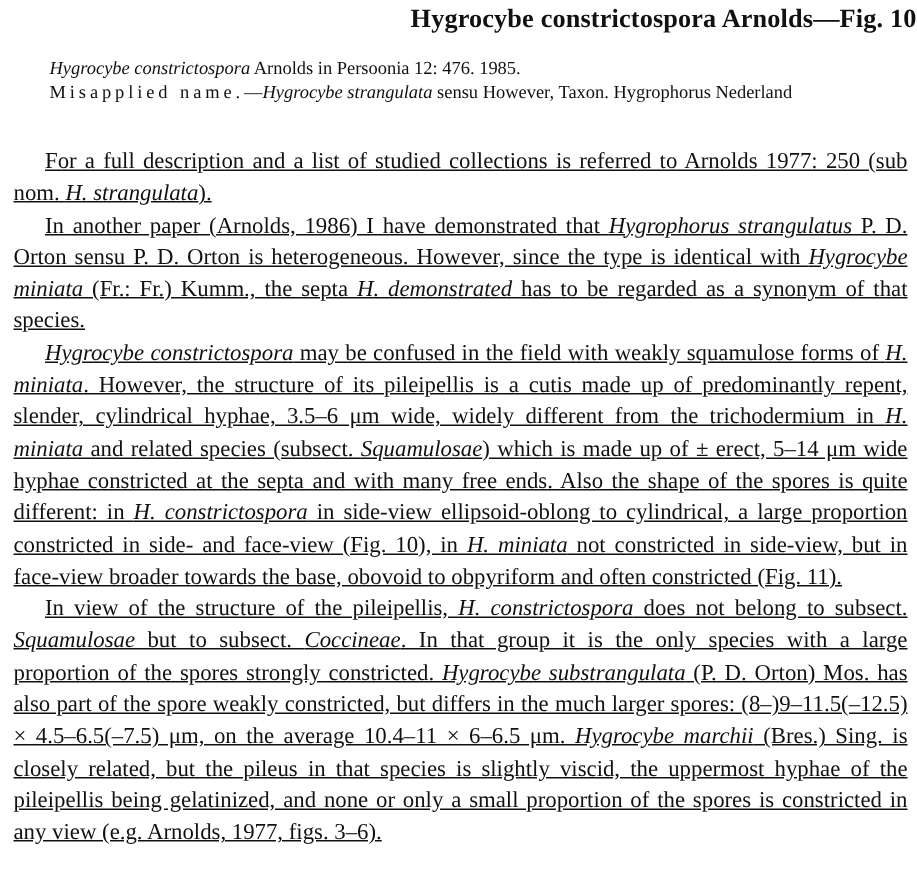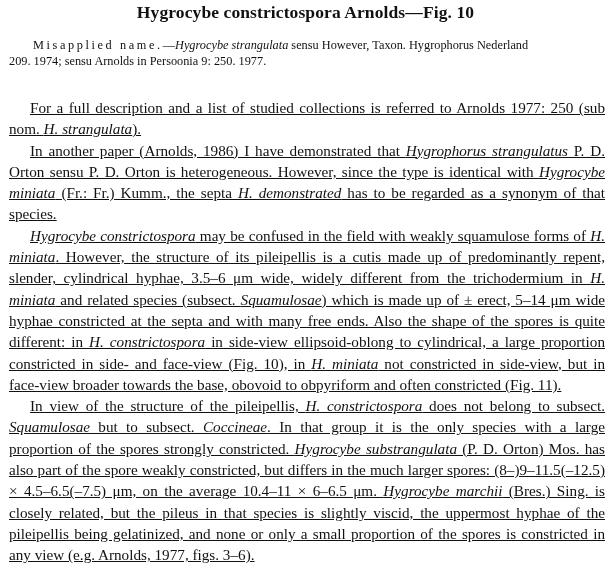--- a/index.html
+++ b/index.html
@@ -4,21 +4,21 @@
 <style>
   html, body { margin: 0; padding: 0; background: #ffffff; }
   body {
     width: 611px; height: 581px; overflow: hidden;
     font-family: "Liberation Serif", "DejaVu Serif", serif;
     color: #111;
   }
   .page { position: relative; width: 611px; height: 581px; }
   .title {
     position: absolute; top: 2px; left: 0; width: 611px;
-    text-align: center; font-size: 17.5px; font-weight: bold; letter-spacing: 0.1px;
+    text-align: right; font-size: 17.5px; font-weight: bold; letter-spacing: 0.1px;
   }
   .synonymy {
     position: absolute; top: 38px; left: 9px; width: 596px;
     font-size: 12.3px; line-height: 15.5px;
   }
   .synonymy p { margin: 0; text-indent: 24px; }
   .synonymy p.noind { text-indent: 0; }
   .spaced { letter-spacing: 2.6px; margin-top: 48px; }
   .body-text {
     position: absolute; top: 97px; left: 9px; width: 596px;
@@ -28,22 +28,22 @@
   i { font-style: italic; }
 </style>
 </head>
 <body>
 
 <div class="page">
 
   <div class="title"><span>Hygrocybe constrictospora</span><span> Arnolds</span><span>—</span><span>Fig. 10</span></div>
 
   <div class="synonymy">
+    <p><i>Hygrocybe constrictospora</i><span> Arnolds in Persoonia 12: 476. 1985.</span></p>
     <p><span class="spaced">Misapplied name.</span><span>—</span><i>Hygrocybe strangulata</i><span> sensu However, Taxon. Hygrophorus Nederland</span></p>
-    <p class="noind"><span>209. 1974; sensu Arnolds in Persoonia 9: 250. 1977.</span></p>
   </div>
 
   <div class="body-text">
     <p><span>For a full description and a list of studied collections is referred to Arnolds 1977: 250 (sub nom. </span><i>H. strangulata</i><span>).</span></p>
     <p><span>In another paper (Arnolds, 1986) I have demonstrated that </span><i>Hygrophorus strangulatus</i><span> P. D. Orton sensu P. D. Orton is heterogeneous. However, since the type is identical with </span><i>Hygrocybe miniata</i><span> (Fr.: Fr.) Kumm., the septa </span><i>H. demonstrated</i><span> has to be regarded as a synonym of that species.</span></p>
     <p><i>Hygrocybe constrictospora</i><span> may be confused in the field with weakly squamulose forms of </span><i>H. miniata</i><span>. However, the structure of its pileipellis is a cutis made up of predominantly repent, slender, cylindrical hyphae, 3.5–6 μm wide, widely different from the trichodermium in </span><i>H. miniata</i><span> and related species (subsect. </span><i>Squamulosae</i><span>) which is made up of ± erect, 5–14 μm wide hyphae constricted at the septa and with many free ends. Also the shape of the spores is quite different: in </span><i>H. constrictospora</i><span> in side-view ellipsoid-oblong to cylindrical, a large proportion constricted in side- and face-view (Fig. 10), in </span><i>H. miniata</i><span> not constricted in side-view, but in face-view broader towards the base, obovoid to obpyriform and often constricted (Fig. 11).</span></p>
     <p><span>In view of the structure of the pileipellis, </span><i>H. constrictospora</i><span> does not belong to subsect. </span><i>Squamulosae</i><span> but to subsect. </span><i>Coccineae</i><span>. In that group it is the only species with a large proportion of the spores strongly constricted. </span><i>Hygrocybe substrangulata</i><span> (P. D. Orton) Mos. has also part of the spore weakly constricted, but differs in the much larger spores: (8–)9–11.5(–12.5) × 4.5–6.5(–7.5) μm, on the average 10.4–11 × 6–6.5 μm. </span><i>Hygrocybe marchii</i><span> (Bres.) Sing. is closely related, but the pileus in that species is slightly viscid, the uppermost hyphae of the pileipellis being gelatinized, and none or only a small proportion of the spores is constricted in any view (e.g. Arnolds, 1977, figs. 3–6).</span></p>
   </div>
 
 </div>

